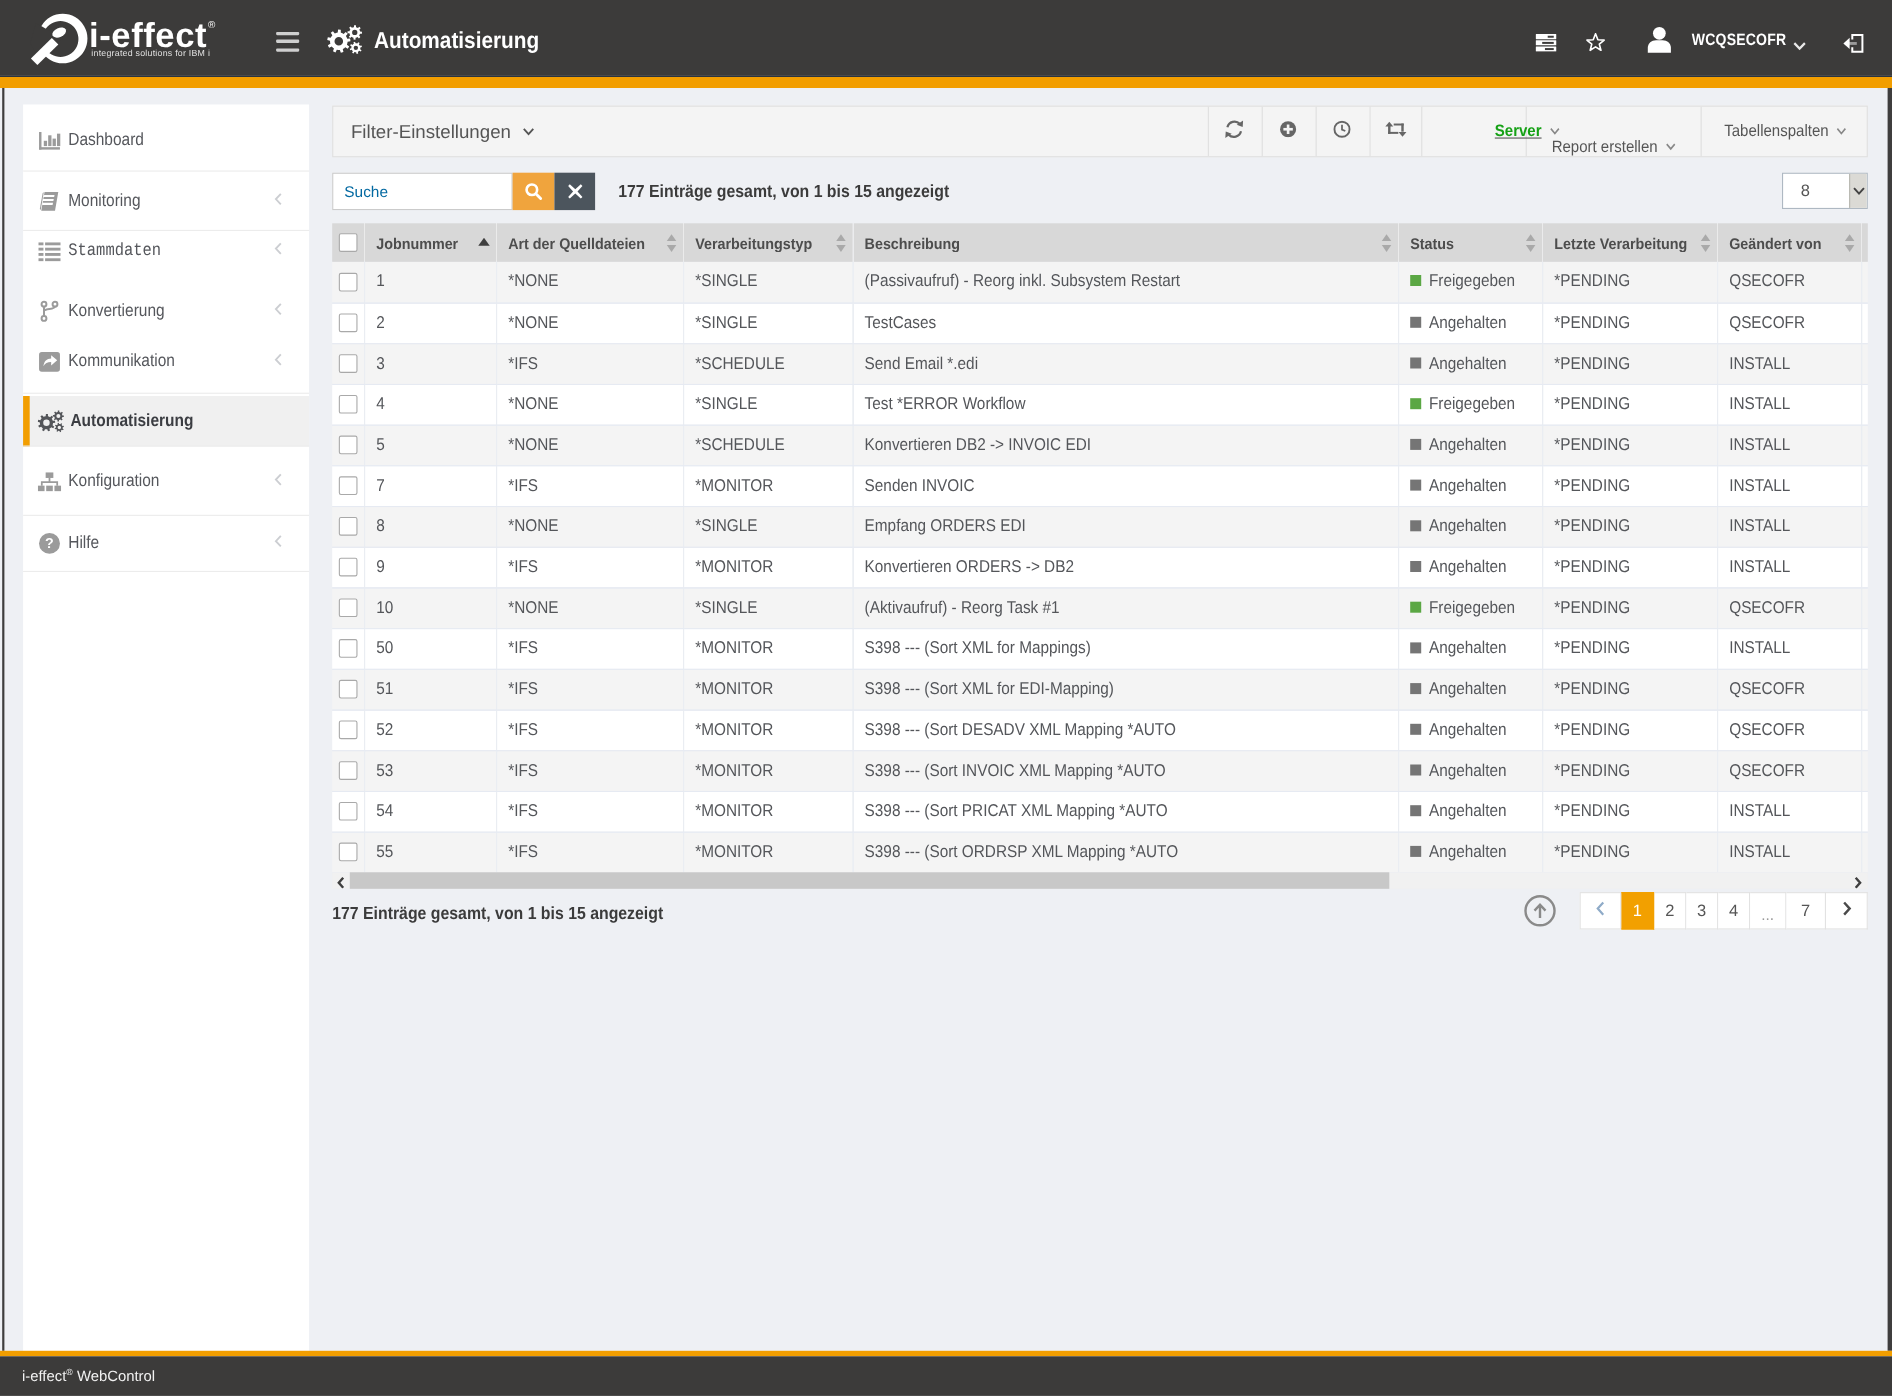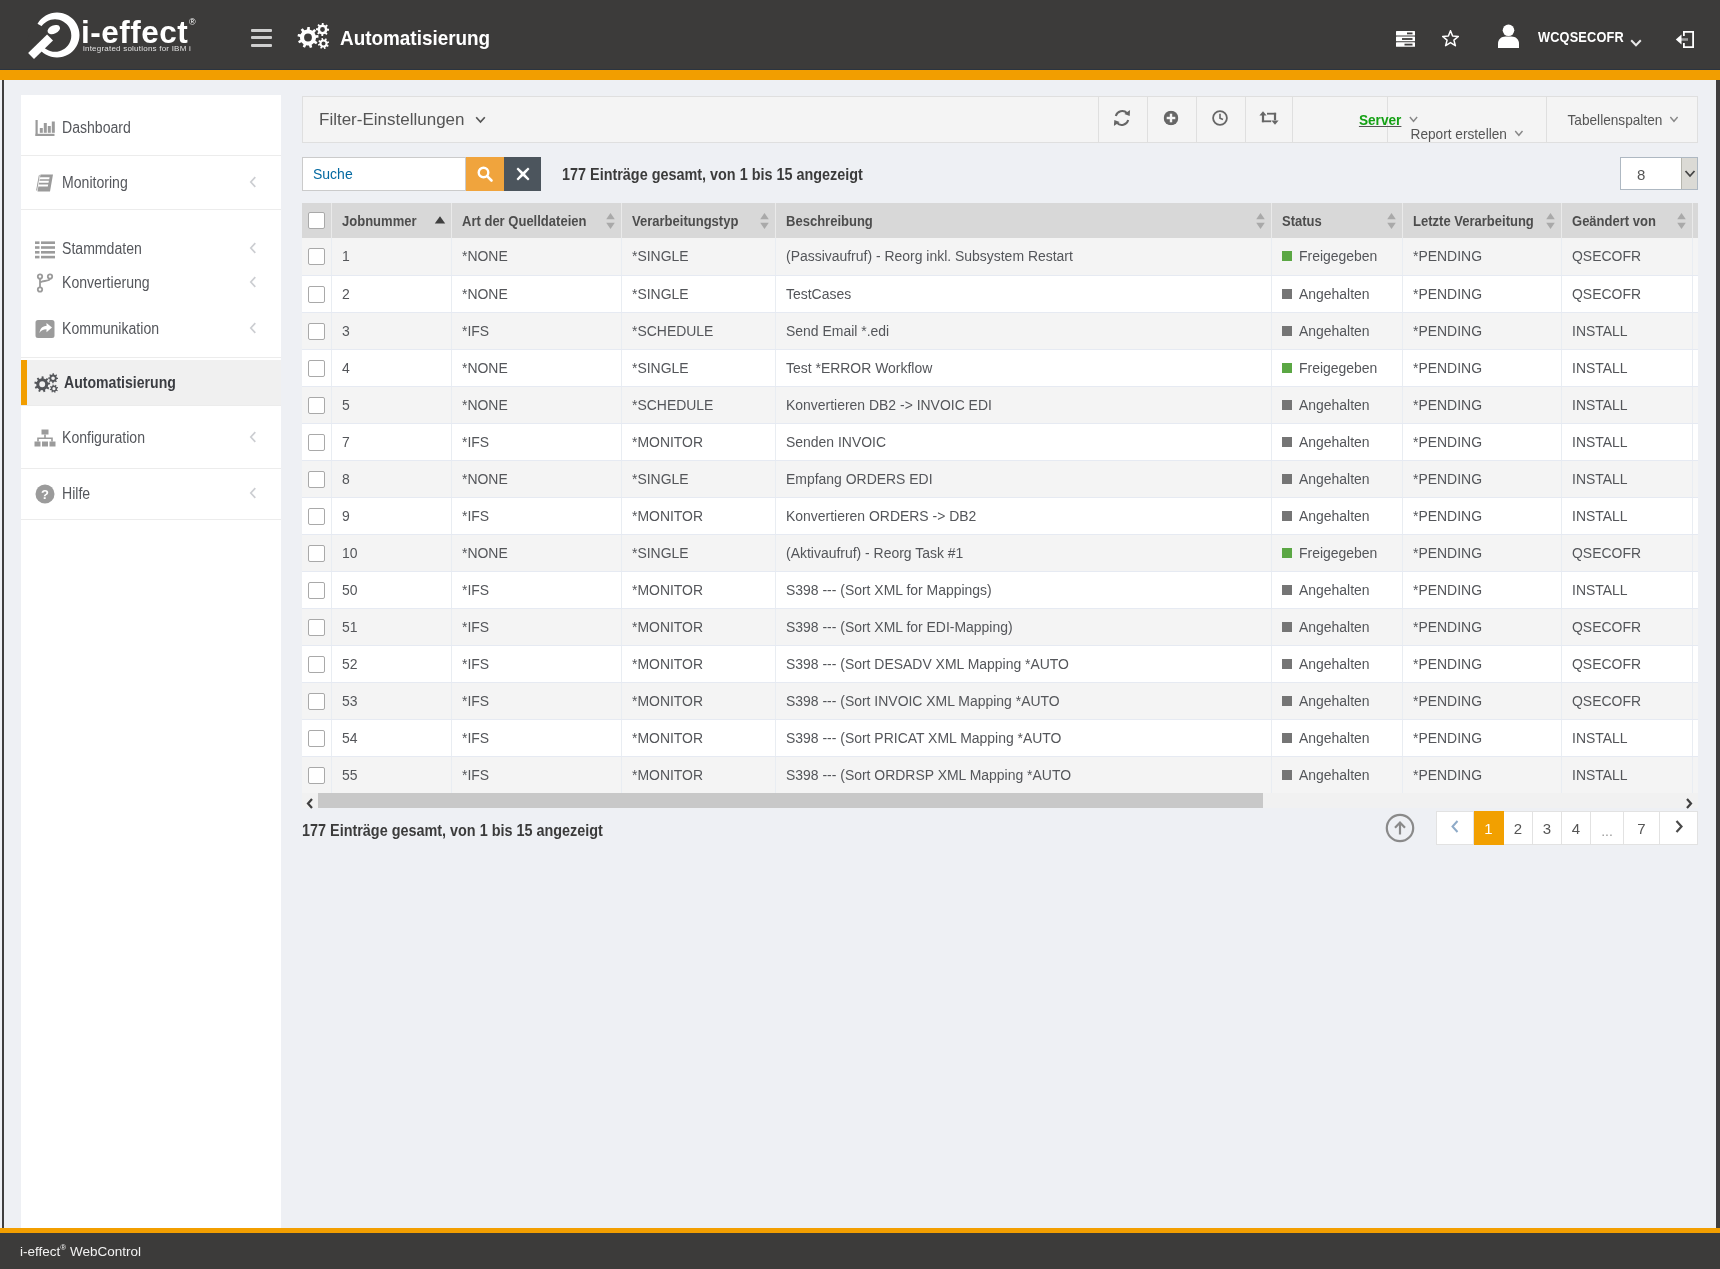--- a/index.html
+++ b/index.html
@@ -164,21 +164,21 @@
             <rect x="1.5" y="16.8" width="19" height="2.2"></rect>
             <rect x="5.8" y="11" width="3" height="4.8"></rect>
             <rect x="9.8" y="6" width="3" height="9.8"></rect>
             <rect x="13.8" y="9" width="3" height="6.8"></rect>
             <rect x="17.8" y="4.5" width="3" height="11.3"></rect>
           </g>
         </svg>
       </span>
       <span class="lbl" style="left:41px;">Dashboard</span>
 </div>
-    <div class="sbitem" style="top:131px;height:46px;">
+    <div class="sbitem" style="top:110px;height:46px;font-family:Liberation Mono, monospace;">
   <span class="ic">
         <svg width="22" height="22" viewBox="0 0 22 22">
           <g fill="#9b9b9b">
             <rect x="1" y="3.4" width="4.5" height="2.6"></rect>
             <rect x="7" y="3.4" width="14" height="2.6"></rect>
             <rect x="1" y="8.2" width="4.5" height="2.6"></rect>
             <rect x="7" y="8.2" width="14" height="2.6"></rect>
             <rect x="1" y="13" width="4.5" height="2.6"></rect>
             <rect x="7" y="13" width="14" height="2.6"></rect>
             <rect x="1" y="17.8" width="4.5" height="2.6"></rect>

